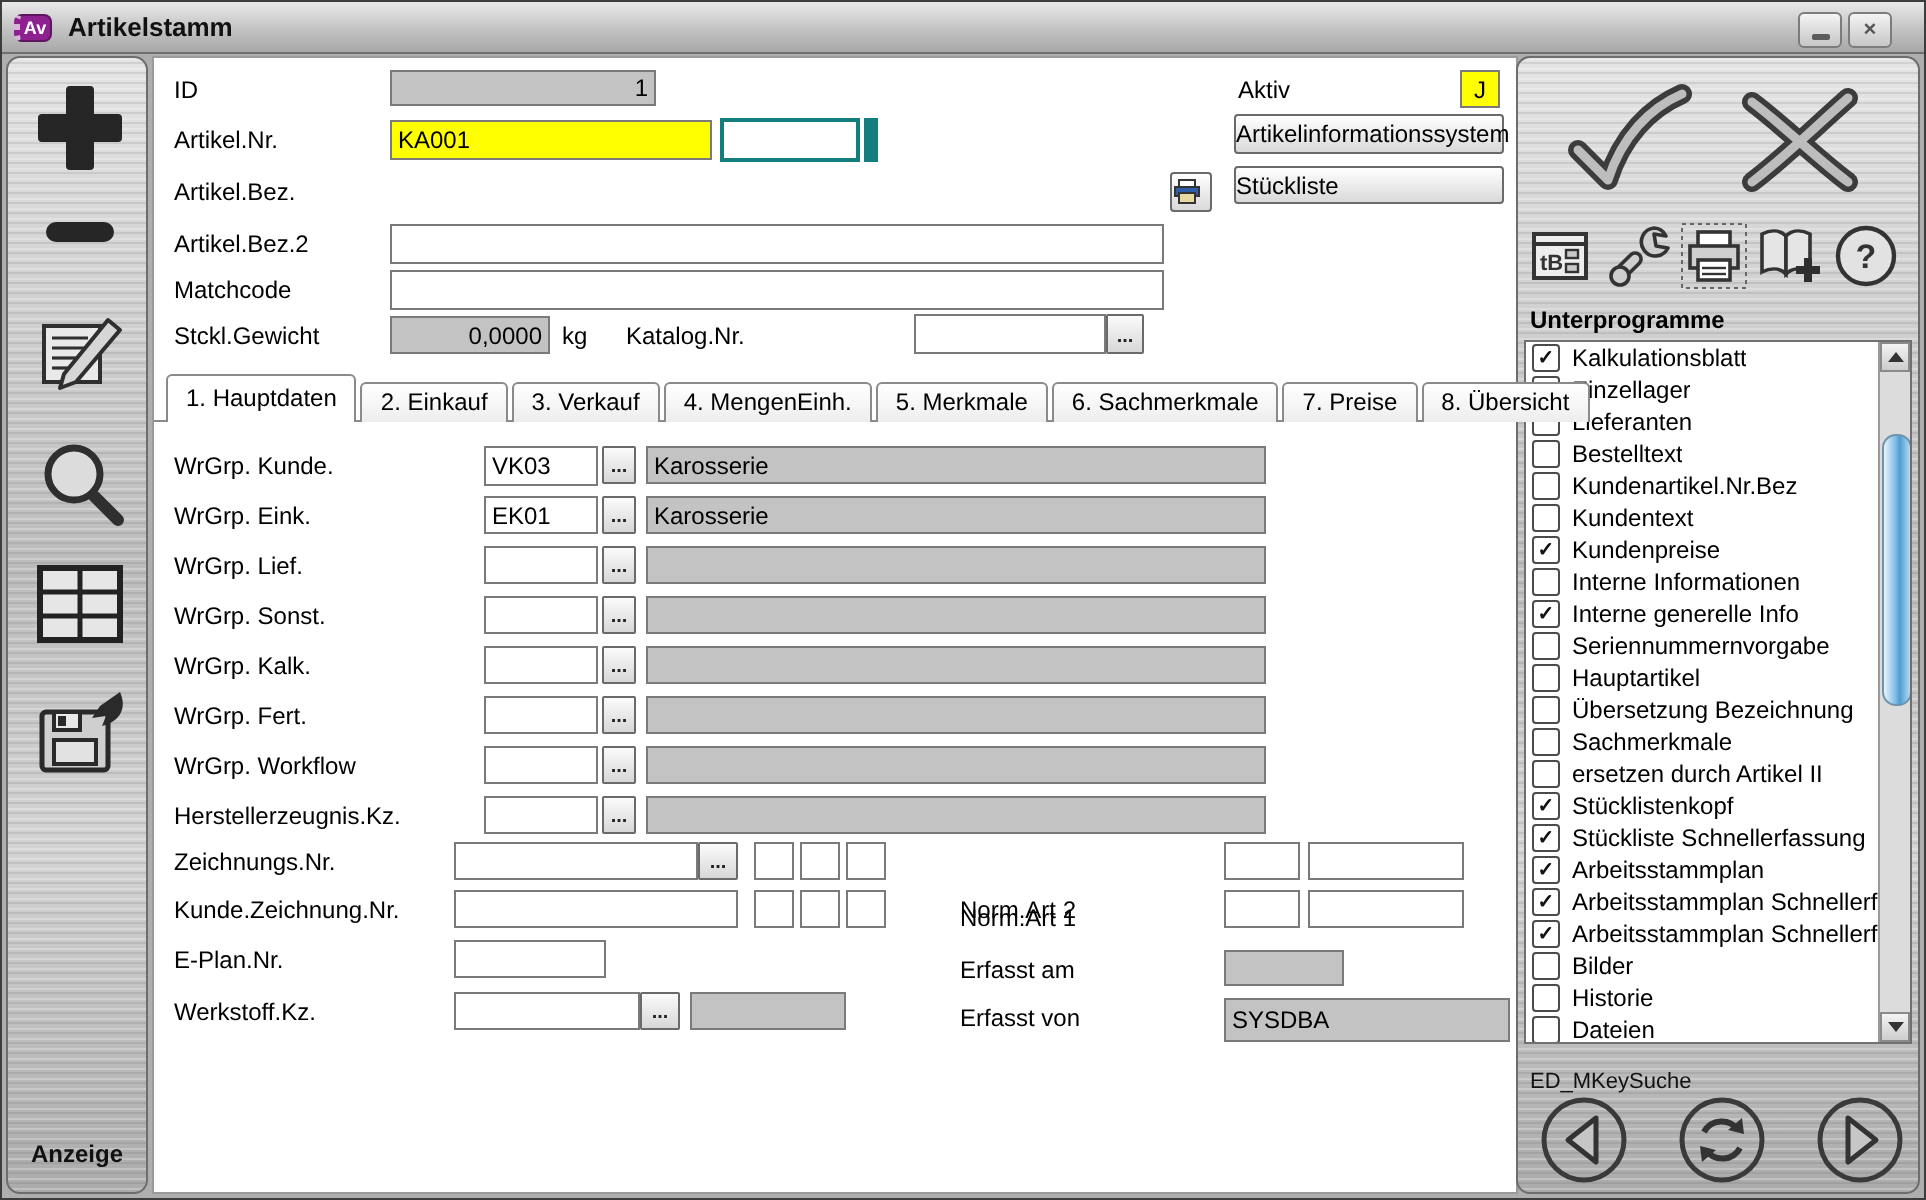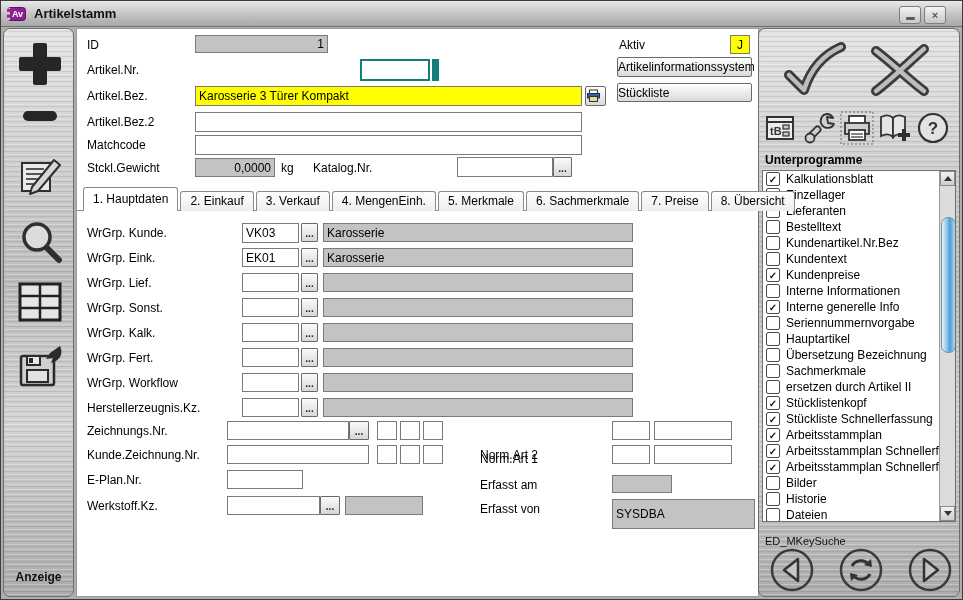--- a/index.html
+++ b/index.html
@@ -203,29 +203,29 @@
     <div class="fld gray right" style="left:118px;top:6px;width:133px;height:18px;">
       <span>1</span>
     </div>
 
     <span class="lbl" style="left:542px;top:9px;">Aktiv</span>
     <div class="fld yellow" style="left:653px;top:6px;width:20px;height:19px;justify-content:center;">
       <span>J</span>
     </div>
 
     <span class="lbl" style="left:10px;top:34px;">Artikel.Nr.</span>
+    <input class="fld yellow" style="left: 118px; top: 31px; width: 161px; height: 20px;" value="KA001">
     <input class="fld teal-input" style="left: 283px; top: 30px; width: 70px; height: 22px;" value="">
     <div class="teal-block" style="left:355px;top:30px;width:7px;height:22px;"></div>
 
     <div class="btn" style="left:540px;top:28px;width:135px;height:20px;">
       <span>Artikelinformationssystem</span>
     </div>
 
     <span class="lbl" style="left:10px;top:60px;">Artikel.Bez.</span>
-    <input class="fld yellow" style="left: 118px; top: 57px; width: 387px; height: 20px;" value="Karosserie 3 Türer Kompakt">
     <div class="btn print-btn" style="left:508px;top:57px;width:21px;height:20px;">
       <svg width="15" height="14" viewBox="0 0 30 28">
         <rect x="7" y="2" width="16" height="8" fill="#fff" stroke="#333" stroke-width="2"></rect>
         <rect x="3" y="9" width="24" height="9" fill="#2e5ea8" stroke="#333" stroke-width="2"></rect>
         <rect x="7" y="15" width="16" height="10" fill="#e8d9a0" stroke="#333" stroke-width="2"></rect>
       </svg>
     </div>
 
     <div class="btn" style="left:540px;top:54px;width:135px;height:19px;">
       <span>Stückliste</span>
@@ -329,21 +329,21 @@
     </div>
 
     <span class="lbl" style="left:10px;top:470px;">Werkstoff.Kz.</span>
     <input class="fld" style="left: 150px; top: 467px; width: 93px; height: 19px;" value="">
     <div class="dots" style="left:243px;top:467px;width:20px;height:19px;">
       <span>...</span>
     </div>
     <div class="fld gray" style="left:268px;top:467px;width:78px;height:19px;"></div>
 
     <span class="lbl" style="left:403px;top:473px;">Erfasst von</span>
-    <div class="fld gray" style="left:535px;top:470px;width:143px;height:30px;">
+    <div class="fld gray" style="left:535px;top:470px;width:143px;height:22px;">
       <span>SYSDBA</span>
     </div>
   </div>
 
   <div class="right-panel metal">
     <div class="tool-ic" style="left:18px;top:12px;">
       <svg width="76" height="58" viewBox="0 0 76 58">
         <path d="M12 34 L27 49 C34 27 48 13 64 6" fill="none" stroke="#3c3c3c" stroke-width="10" stroke-linecap="round" stroke-linejoin="round"></path>
         <path d="M12 34 L27 49 C34 27 48 13 64 6" fill="none" stroke="#bdbdbd" stroke-width="4.5" stroke-linecap="round" stroke-linejoin="round"></path>
       </svg>

